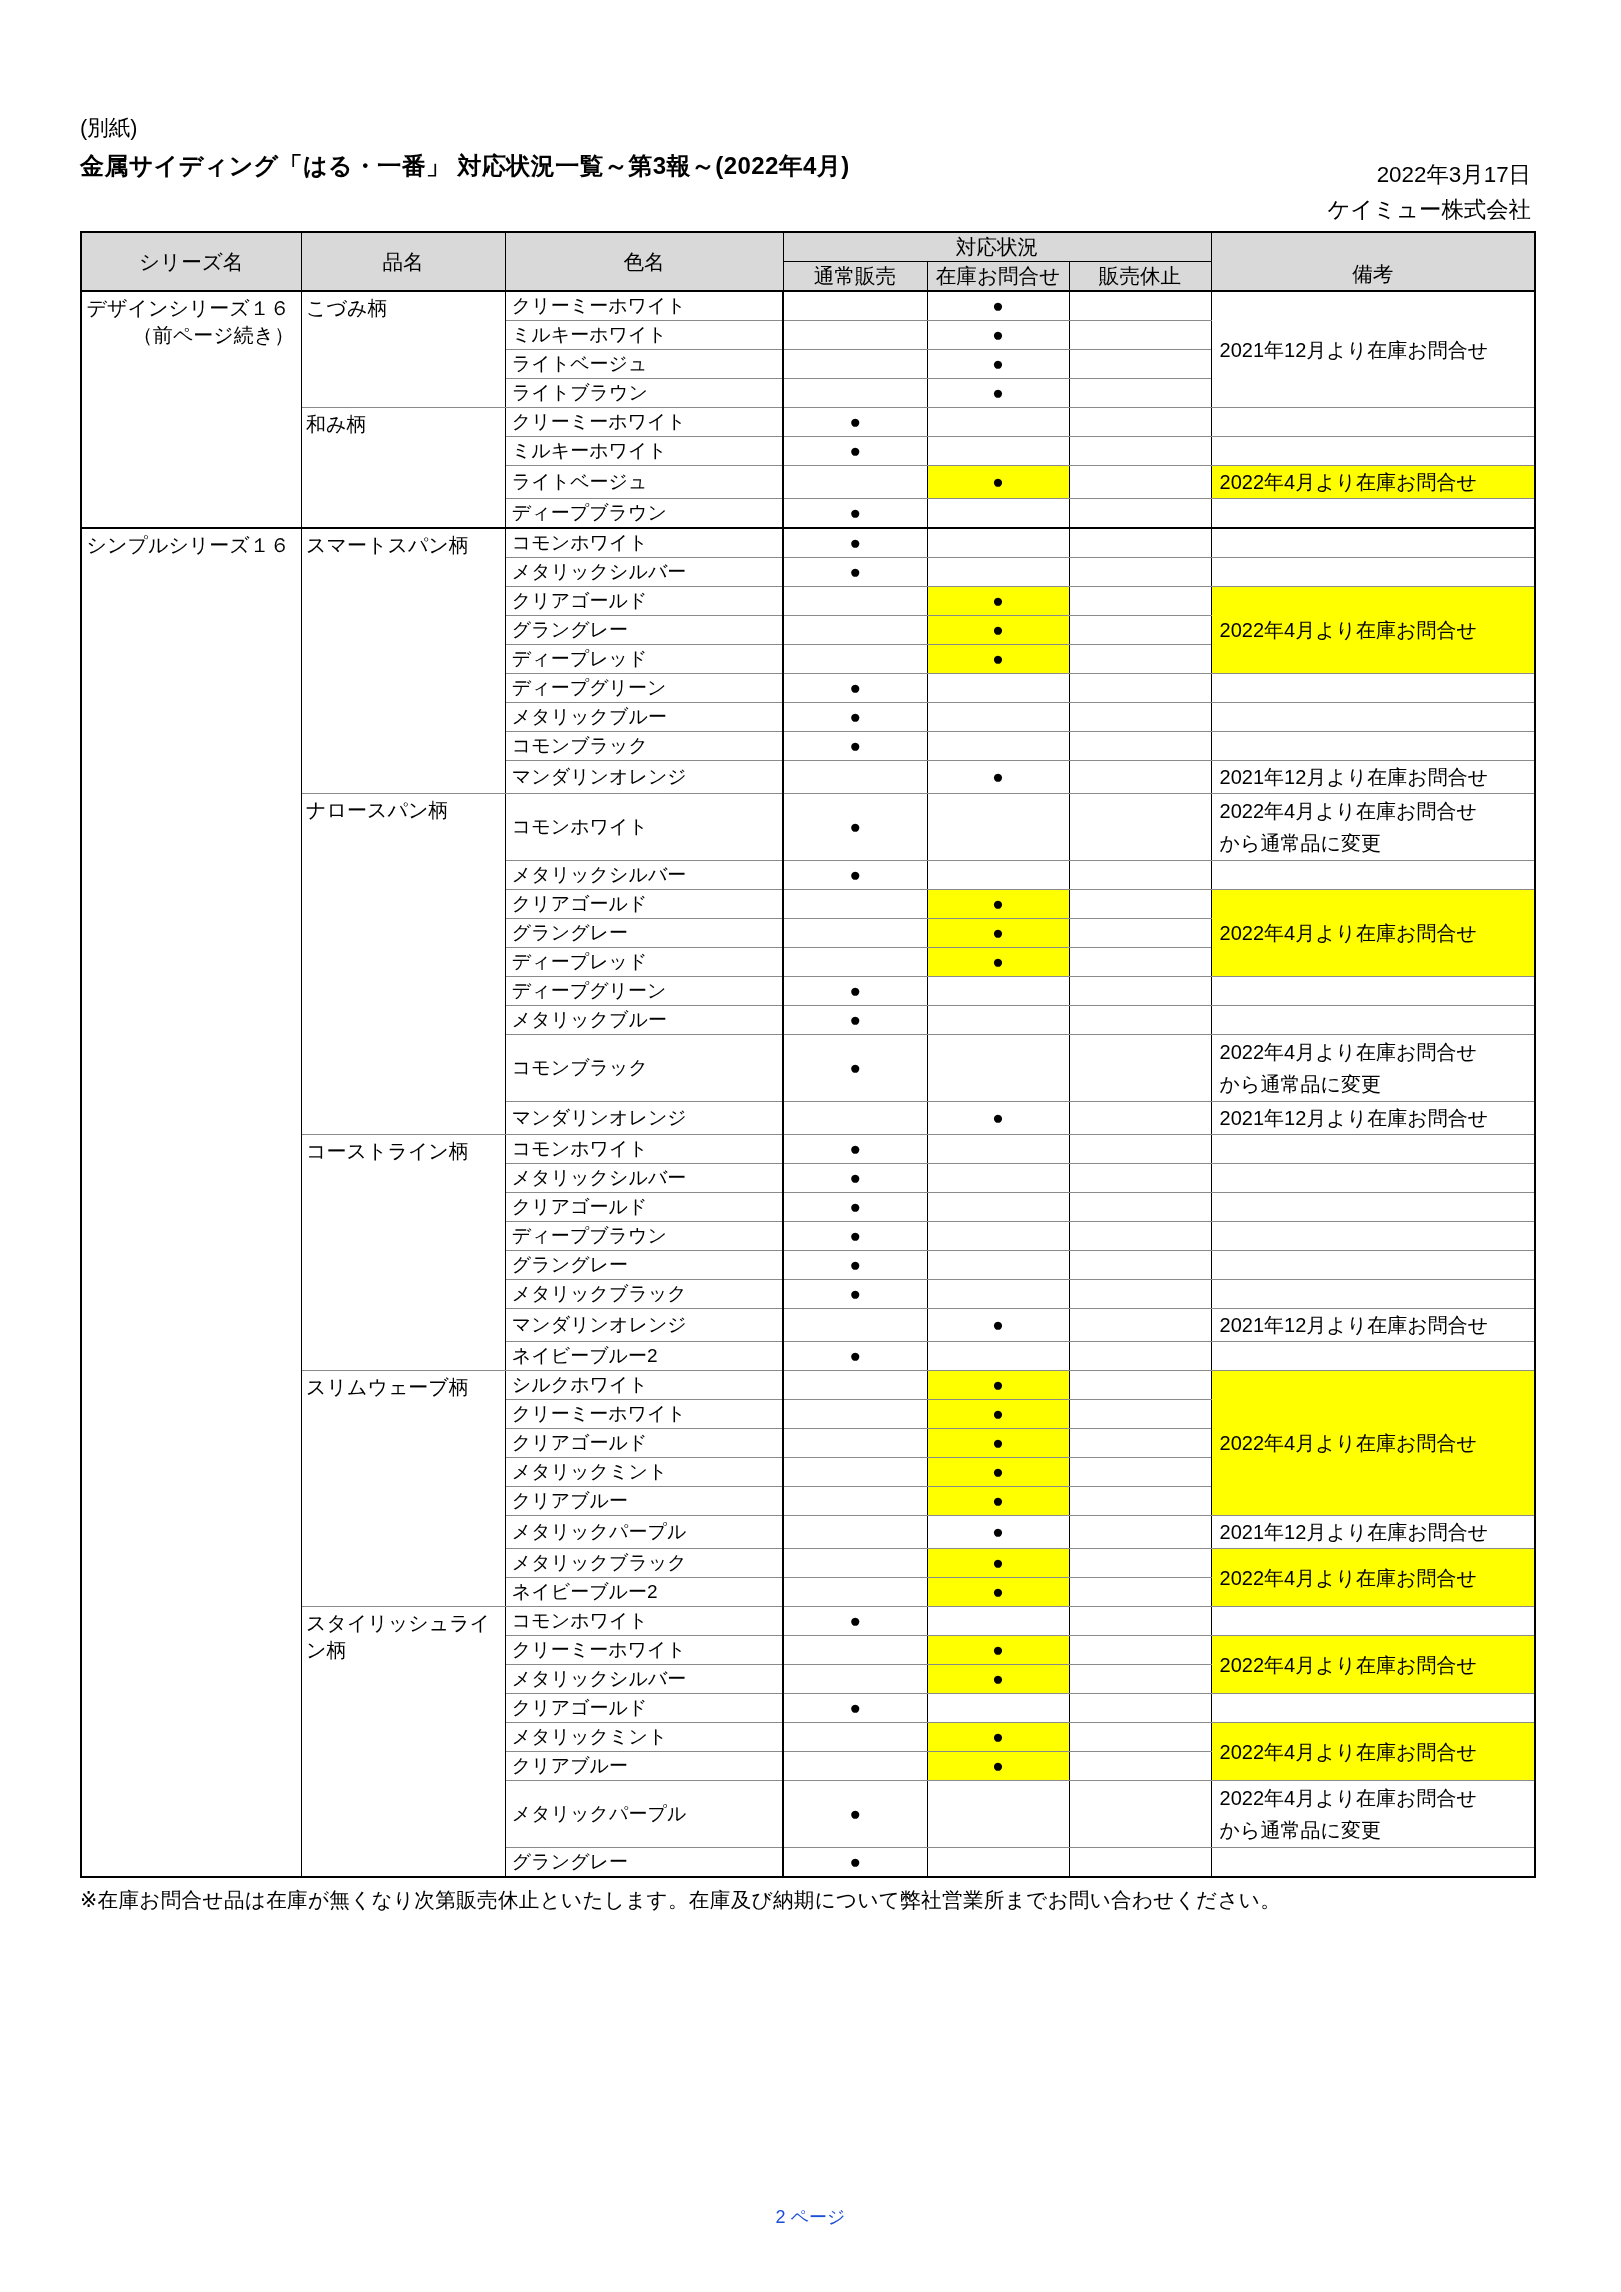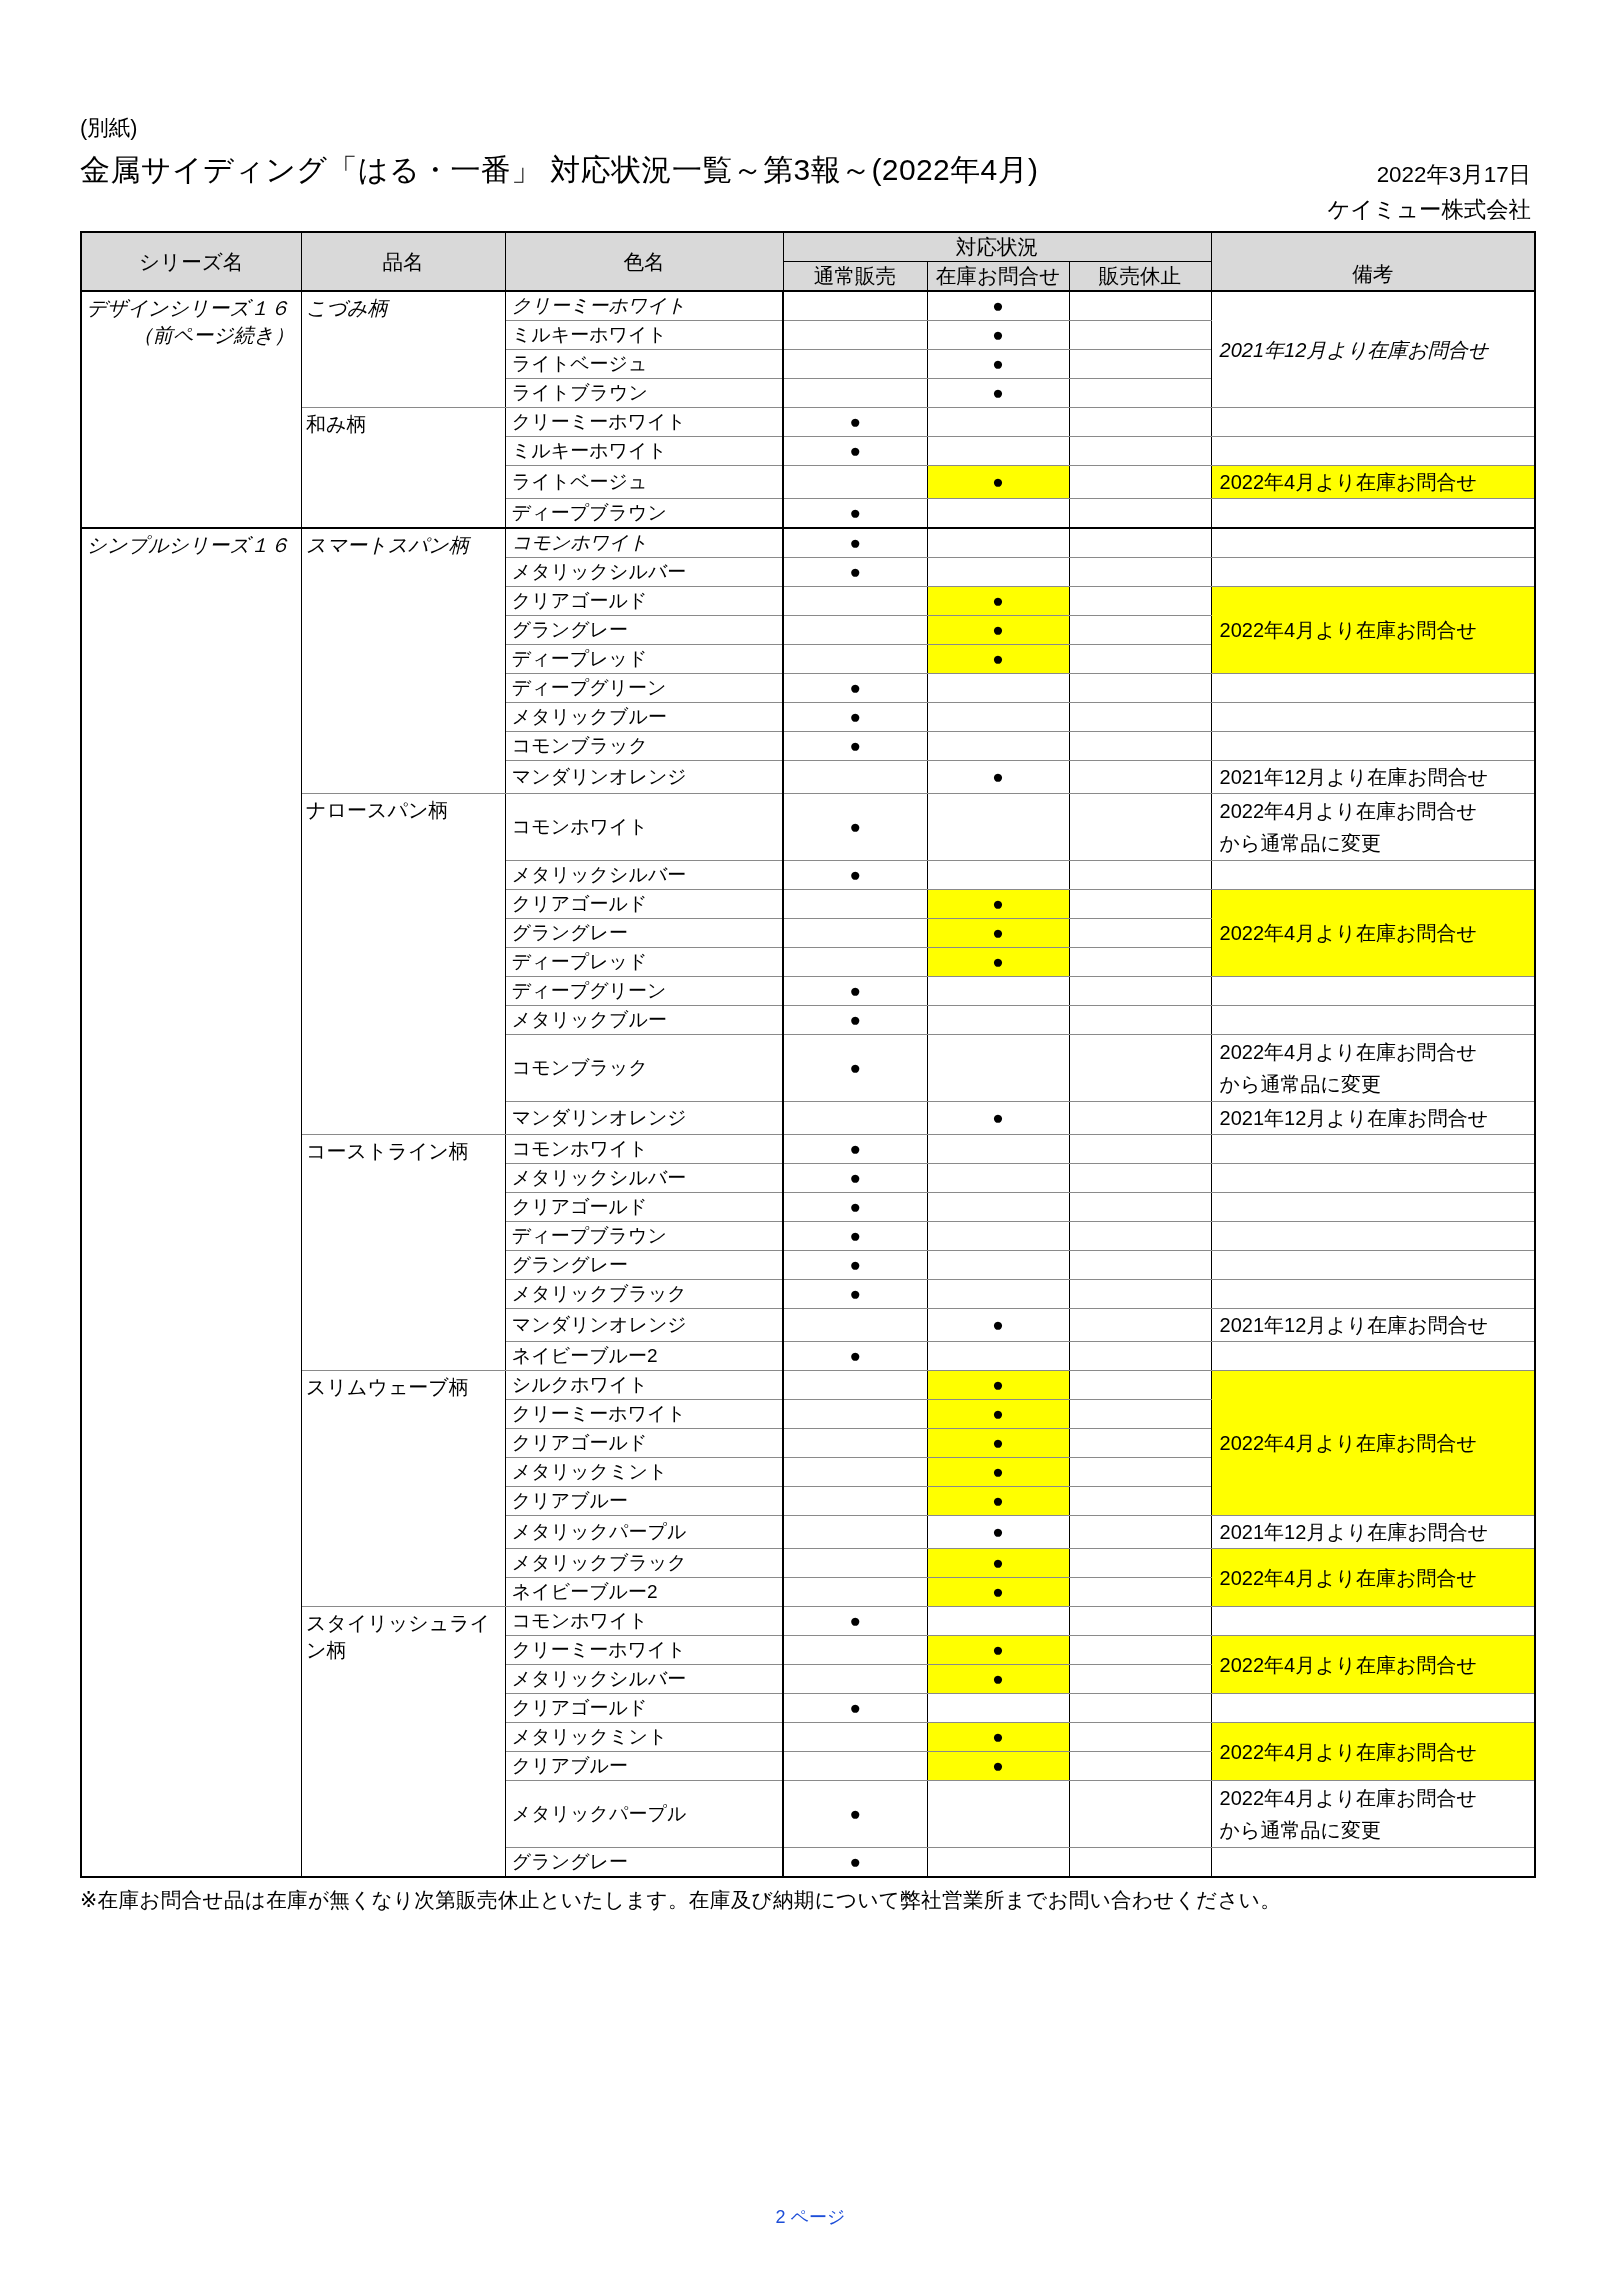--- a/index.html
+++ b/index.html
@@ -2,21 +2,21 @@
 <html style="font-size:14.3px"><head>
 <meta charset="utf-8">
 <style>
   html,body{margin:0;padding:0;}
   body{
     width:1621px;height:2293px;position:relative;background:#ffffff;
     font-family:"Liberation Sans","DejaVu Sans",sans-serif;color:#000;
   }
   .abs{position:absolute;}
   .page-note{left:80px;top:113px;font-size:21.5px;}
-  .doc-title{left:80px;top:150px;font-size:30px;font-weight:normal;letter-spacing:0.4px;}
+  .doc-title{left:80px;top:150px;font-size:24px;font-weight:bold;letter-spacing:0.4px;}
   .doc-date{right:90px;top:159px;font-size:22.4px;}
   .doc-company{right:90px;top:194px;font-size:22.4px;text-align:right;}
 
   table.status-table{
     position:absolute;left:80px;top:231px;width:1455px;
     border-collapse:collapse;table-layout:fixed;
     border:2.7px solid #000;
   }
   .status-table th{
     background:#d9d9d9;border:1.8px solid #000;font-weight:normal;
@@ -27,21 +27,21 @@
   .status-table th.remarks-h{vertical-align:bottom;padding-bottom:2px;}
   .status-table thead{border-bottom:2.7px solid #000;}
 
   .status-table td{
     border-left:1.3px solid #000;border-right:1.3px solid #000;
     border-top:0.9px solid #8a8a8a;border-bottom:0.9px solid #8a8a8a;
     font-size:19px;height:28px;padding:0;overflow:hidden;
   }
   .status-table tr.tall td{height:66px;}
   .status-table tr.pfirst td{border-top:1.8px solid #000;}
-  .status-table tr.sfirst td{border-top:2.7px solid #000;font-style:italic;}
+  .status-table tr.sfirst td{border-top:2.7px solid #000;}
   .status-table td.series,.status-table td.product{
     vertical-align:top;font-size:20px;padding:2.7px 4.5px 0 4.5px;
   }
   .status-table td.series .l2{text-align:right;padding-right:1.8px;}
   .status-table td.color{padding-left:6.3px;text-align:left;}
   .status-table td.dotcell{text-align:center;font-size:19px;border-left:1.3px solid #000;}
   .status-table td.c-normal{border-left:2.2px solid #000;}
   .status-table td.remark{
     padding:0 3.6px 0 8px;font-size:20px;vertical-align:middle;
     white-space:pre-line;line-height:1.6;text-align:left;

